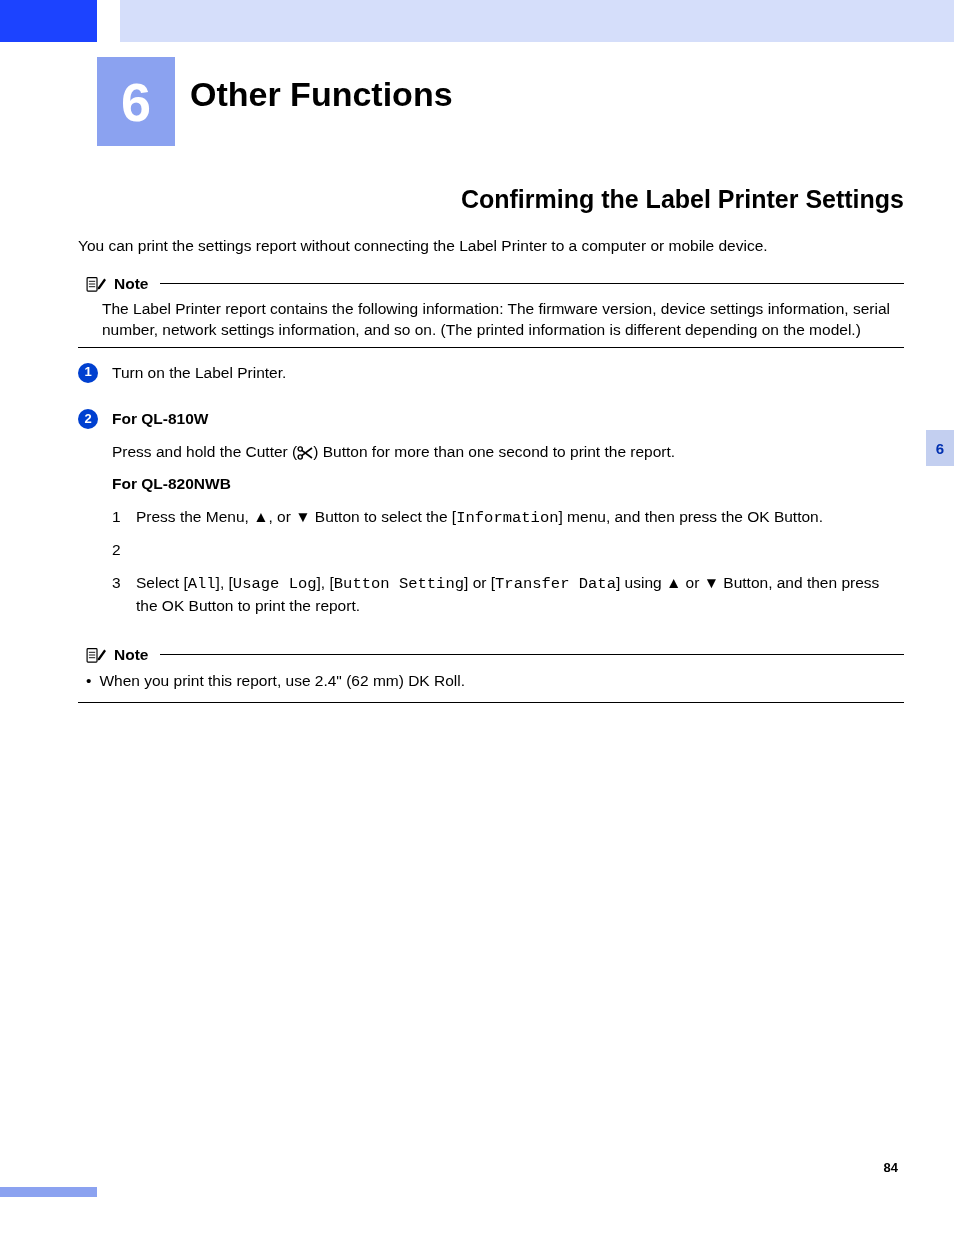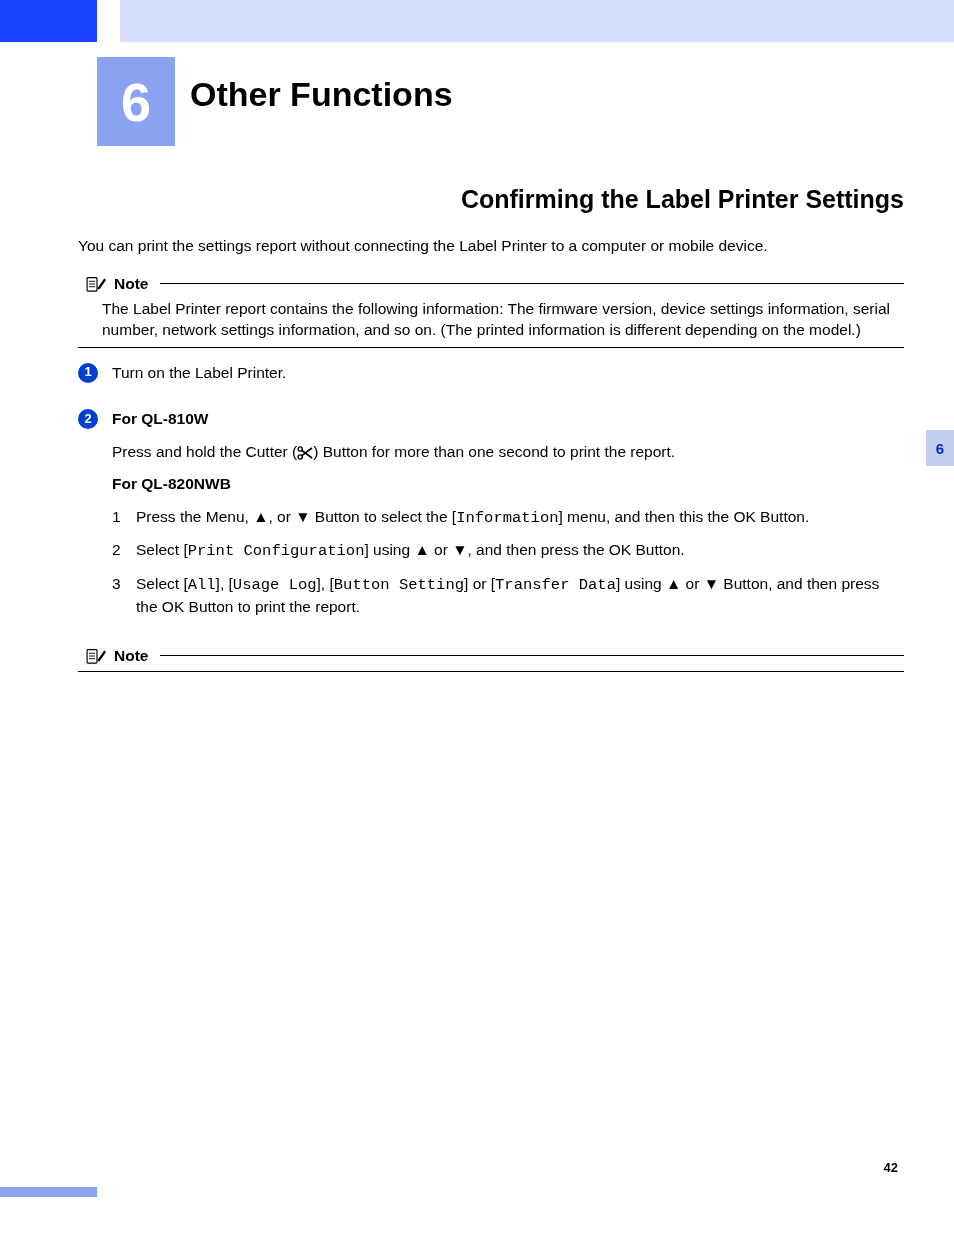--- a/index.html
+++ b/index.html
@@ -95,28 +95,25 @@
               <circle cx="3.2" cy="11" r="2.1" fill="none" stroke="#000" stroke-width="1.4"></circle>
               <line x1="4.8" y1="4.3" x2="15" y2="12" stroke="#000" stroke-width="1.6"></line>
               <line x1="4.8" y1="9.7" x2="15" y2="2" stroke="#000" stroke-width="1.6"></line>
             </svg><span>) Button for more than one second to print the report.</span>
         </p>
         <p class="bold">For QL-820NWB</p>
         <ol class="sub-ol">
           <li>
             <span class="num">1</span>
             <span>
-              <span>Press the Menu, ▲, or ▼ Button to select the [</span><span class="mono">Information</span><span>] menu, and then this the OK Button.</span>
+              <span>Press the Menu, ▲, or ▼ Button to select the [</span><span class="mono">Information</span><span>] menu, and then press the OK Button.</span>
             </span>
           </li>
           <li>
             <span class="num">2</span>
-            <span>
-              <span>Select [</span><span class="mono">Print Configuration</span><span>] using ▲ or ▼, and then press the OK Button.</span>
-            </span>
           </li>
           <li>
             <span class="num">3</span>
             <span>
               <span>Select [</span><span class="mono">All</span><span>], [</span><span class="mono">Usage Log</span><span>], [</span><span class="mono">Button Setting</span><span>] or [</span><span class="mono">Transfer Data</span><span>] using ▲ or ▼ Button, and then press the OK Button to print the report.</span>
             </span>
           </li>
         </ol>
       </div>
     </div>
@@ -128,20 +125,23 @@
         <rect x="1" y="3" width="11" height="15" rx="1" fill="none" stroke="#000" stroke-width="1.3"></rect>
         <line x1="3" y1="7" x2="10" y2="7" stroke="#000" stroke-width="1"></line>
         <line x1="3" y1="10" x2="10" y2="10" stroke="#000" stroke-width="1"></line>
         <line x1="3" y1="13" x2="10" y2="13" stroke="#000" stroke-width="1"></line>
         <path d="M13 14 L20 4 L22 5.5 L15 15.5 L12.5 16 Z" fill="#000"></path>
       </svg>
       <span class="note-label">Note</span>
       <div class="rule"></div>
     </div>
     <ul class="note-bullets">
+      <li>
+        <span>When you print this report, use 2.4" (62 mm) DK Roll.</span>
+      </li>
     </ul>
     <div class="note-bottom-rule"></div>
   </div>
 
 </div>
 
-<div class="page-num">42</div>
+<div class="page-num">84</div>
 <div class="bottom-left-bar"></div>
 
 </body></html>

